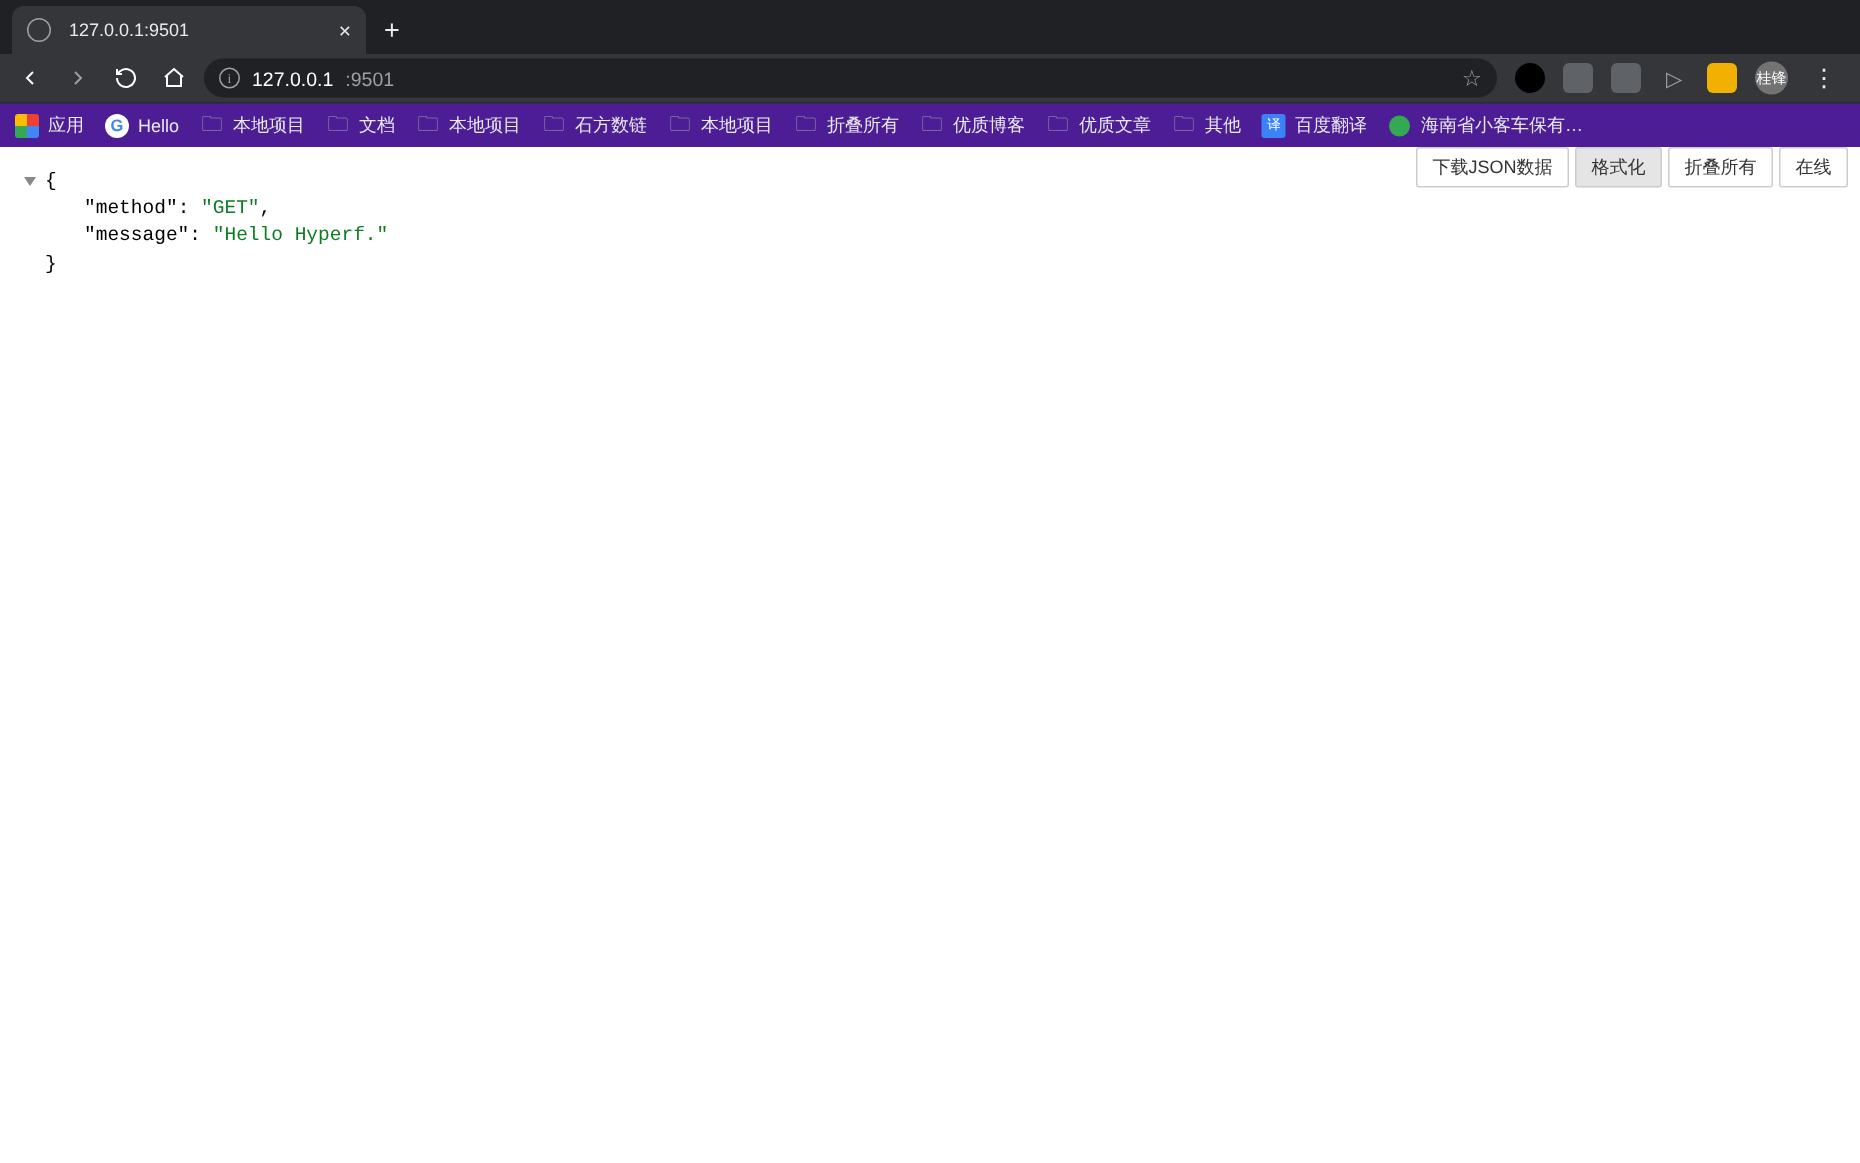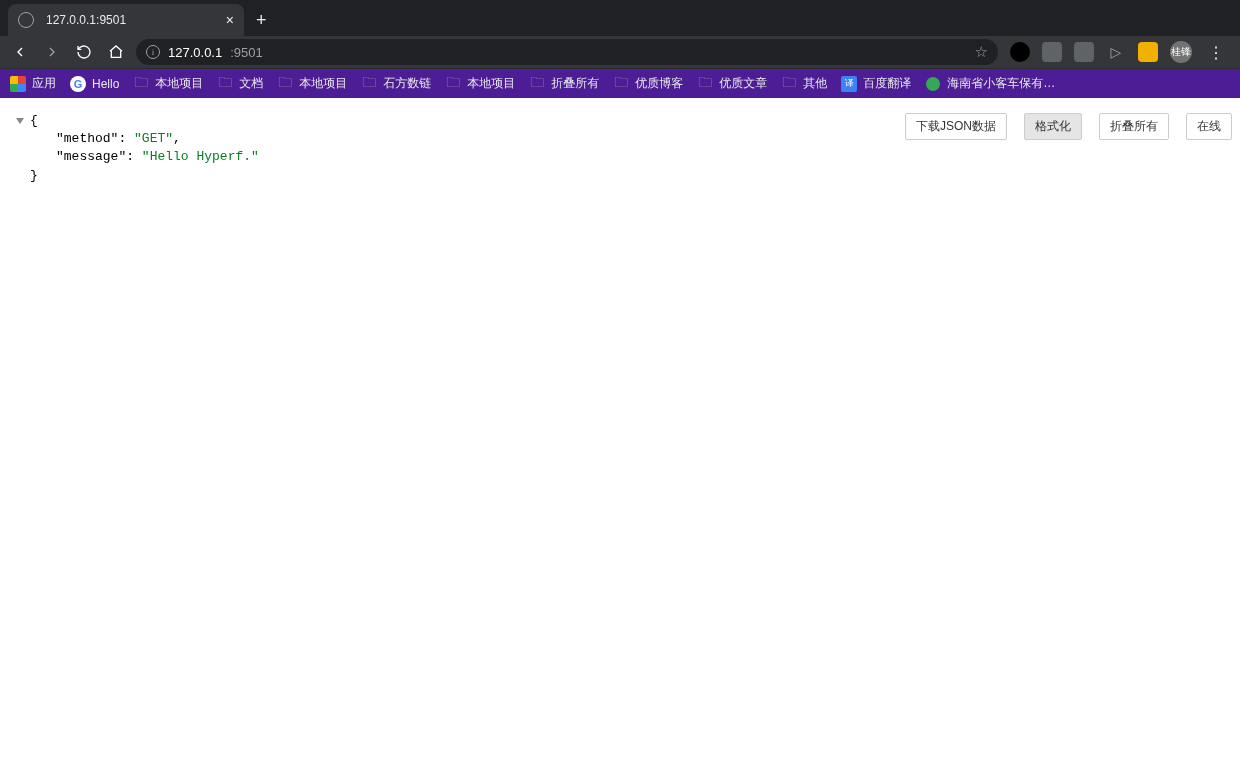--- a/index.html
+++ b/index.html
@@ -184,24 +184,24 @@
   
   .content {
     position: relative;
     background: #fff;
     height: calc(775px - 36px - 32px - 30px);
   }
 
   
   .json-actions {
     position: absolute;
-    top: 15px;
+    top: 0;
     right: 8px;
     display: flex;
-    gap: 17px;
+    gap: 4px;
   }
   .json-btn {
     border: 1px solid #ccc;
     background: #fff;
     font-size: 12px;
     padding: 4px 10px;
     border-radius: 2px;
     cursor: pointer;
     color: #333;
   }

